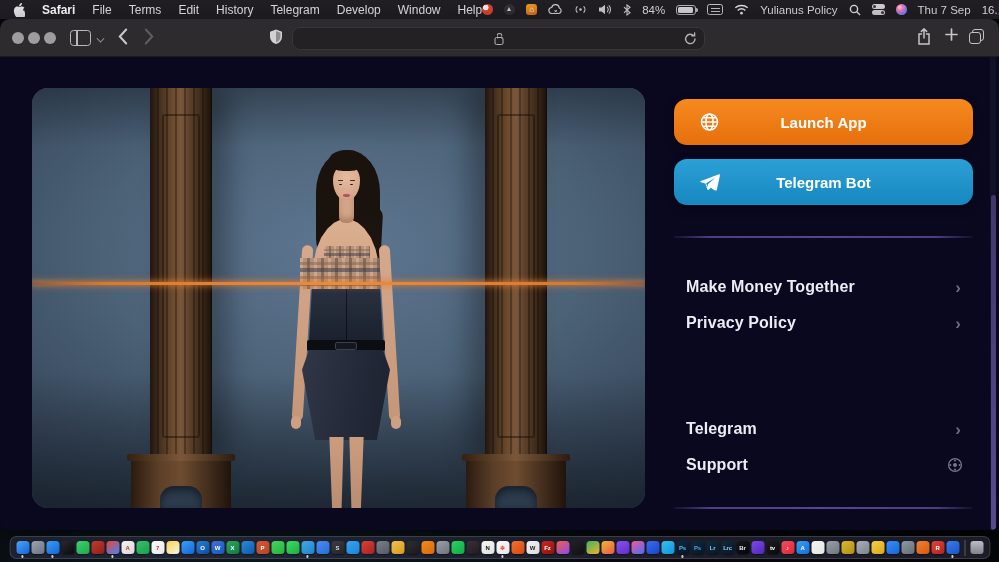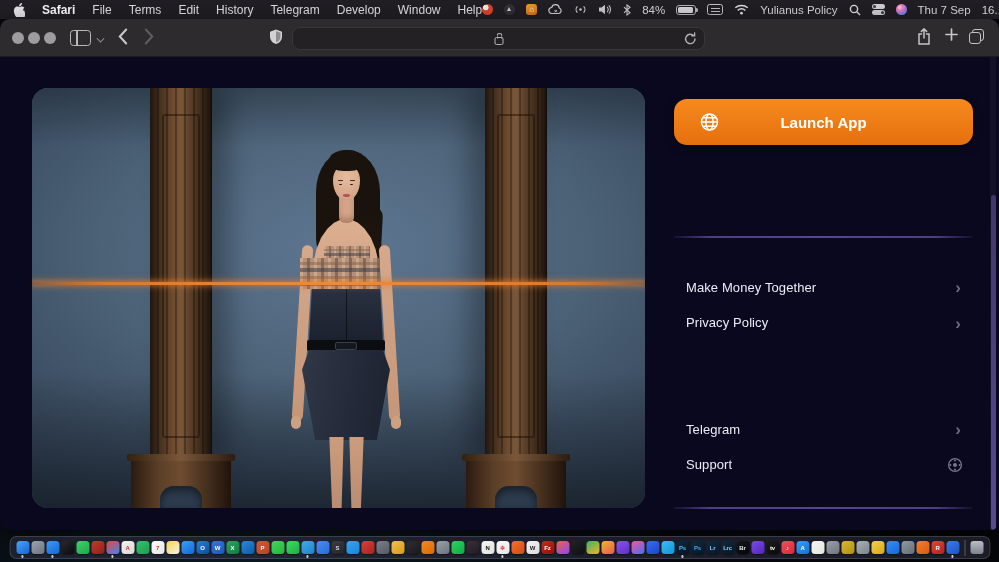--- a/index.html
+++ b/index.html
@@ -120,21 +120,21 @@
 
   
   .side { position:absolute; left:674px; top:0; width:299px; height:473px; }
   .big-btn { position:absolute; left:0; width:299px; height:46px; border-radius:13px; border:none; display:flex; align-items:center; justify-content:center; cursor:pointer; color:#fff; font-family:inherit; font-size:15px; font-weight:700; }
   .big-btn .b-icon { position:absolute; left:26px; top:50%; transform:translateY(-50%); display:flex; }
   .btn-launch { top:42px; background:linear-gradient(180deg,#f68a1e,#e66f0d); box-shadow:0 3px 10px rgba(0,0,0,.35); }
   .btn-telegram { top:102px; background:linear-gradient(180deg,#2aa0d6,#1787bf); box-shadow:0 3px 10px rgba(0,0,0,.35); }
   .divider { position:absolute; left:0; width:298px; height:1.6px; background:linear-gradient(90deg, rgba(86,66,140,.15), #4e3e82 12%, #56468e 50%, #4e3e82 88%, rgba(86,66,140,.15)); }
   .divider.d1 { top:179px; } .divider.d2 { top:450px; }
   .side-row { position:absolute; left:0; width:299px; height:34px; display:flex; align-items:center; cursor:pointer; }
-  .side-row-label { margin-left:12px; color:#edebf4; font-size:13px; font-weight:400; letter-spacing:.1px; }
+  .side-row-label { margin-left:12px; color:#edebf4; font-size:16px; font-weight:700; letter-spacing:.1px; }
   .row-chevron { position:absolute; right:12px; top:50%; transform:translateY(-50%); color:#6e6a7e; font-size:17px; font-weight:700; line-height:1; }
   .row-chevron::after { content:"\203A"; }
   .row-globe { position:absolute; right:10px; top:50%; transform:translateY(-50%); color:#7a7588; display:none; }
   .side-row.has-globe .row-globe { display:flex; }
   .side-row.hl::after { content:""; position:absolute; left:3px; right:3px; top:2px; bottom:3px; border:2px solid #e2762a; border-radius:4px; pointer-events:none; }
 
   
   .scrollbar-track { position:absolute; left:990px; top:0; width:6px; height:473px; background:#141028; }
   .scrollbar-thumb { position:absolute; left:991px; top:138px; width:4.5px; height:335px; border-radius:3px; background:linear-gradient(180deg,#41366a,#584a8e); }
 
@@ -319,20 +319,28 @@
         <button class="big-btn btn-launch">
           <span class="b-icon">
             <svg width="19" height="19" viewBox="0 0 19 19" fill="none" stroke="#fff" stroke-width="1.5">
                 <circle cx="9.5" cy="9.5" r="8"></circle>
                 <ellipse cx="9.5" cy="9.5" rx="3.6" ry="8"></ellipse>
                 <path d="M1.5 9.5h16M2.6 5.2h13.8M2.6 13.8h13.8"></path>
               </svg>
           </span>
           <span>Launch App</span>
         </button>
+        <button class="big-btn btn-telegram">
+          <span class="b-icon">
+            <svg width="20" height="17" viewBox="0 0 20 17" fill="#fff">
+                <path d="M19 .8L.9 7.6c-.9.35-.85.9.1 1.15l4.4 1.35 2 5.9c.25.7.7.8 1.2.35l2.3-2.1 4.5 3.3c.6.35 1.1.15 1.27-.6L19.9 1.9c.2-.9-.3-1.4-.9-1.1zM6.1 9.7l9.4-5.7-7.6 6.8-.3 3z"></path>
+              </svg>
+          </span>
+          <span>Telegram Bot</span>
+        </button>
 
         <div class="divider d1"></div>
         <div class="side-menu"></div>
         <div class="divider d2"></div>
       <div class="side-row" style="top: 213px;">
     <span class="side-row-label">Make Money Together</span>
     <span class="row-chevron"></span>
 
   </div>
           <div class="side-row" style="top: 248.5px;">

